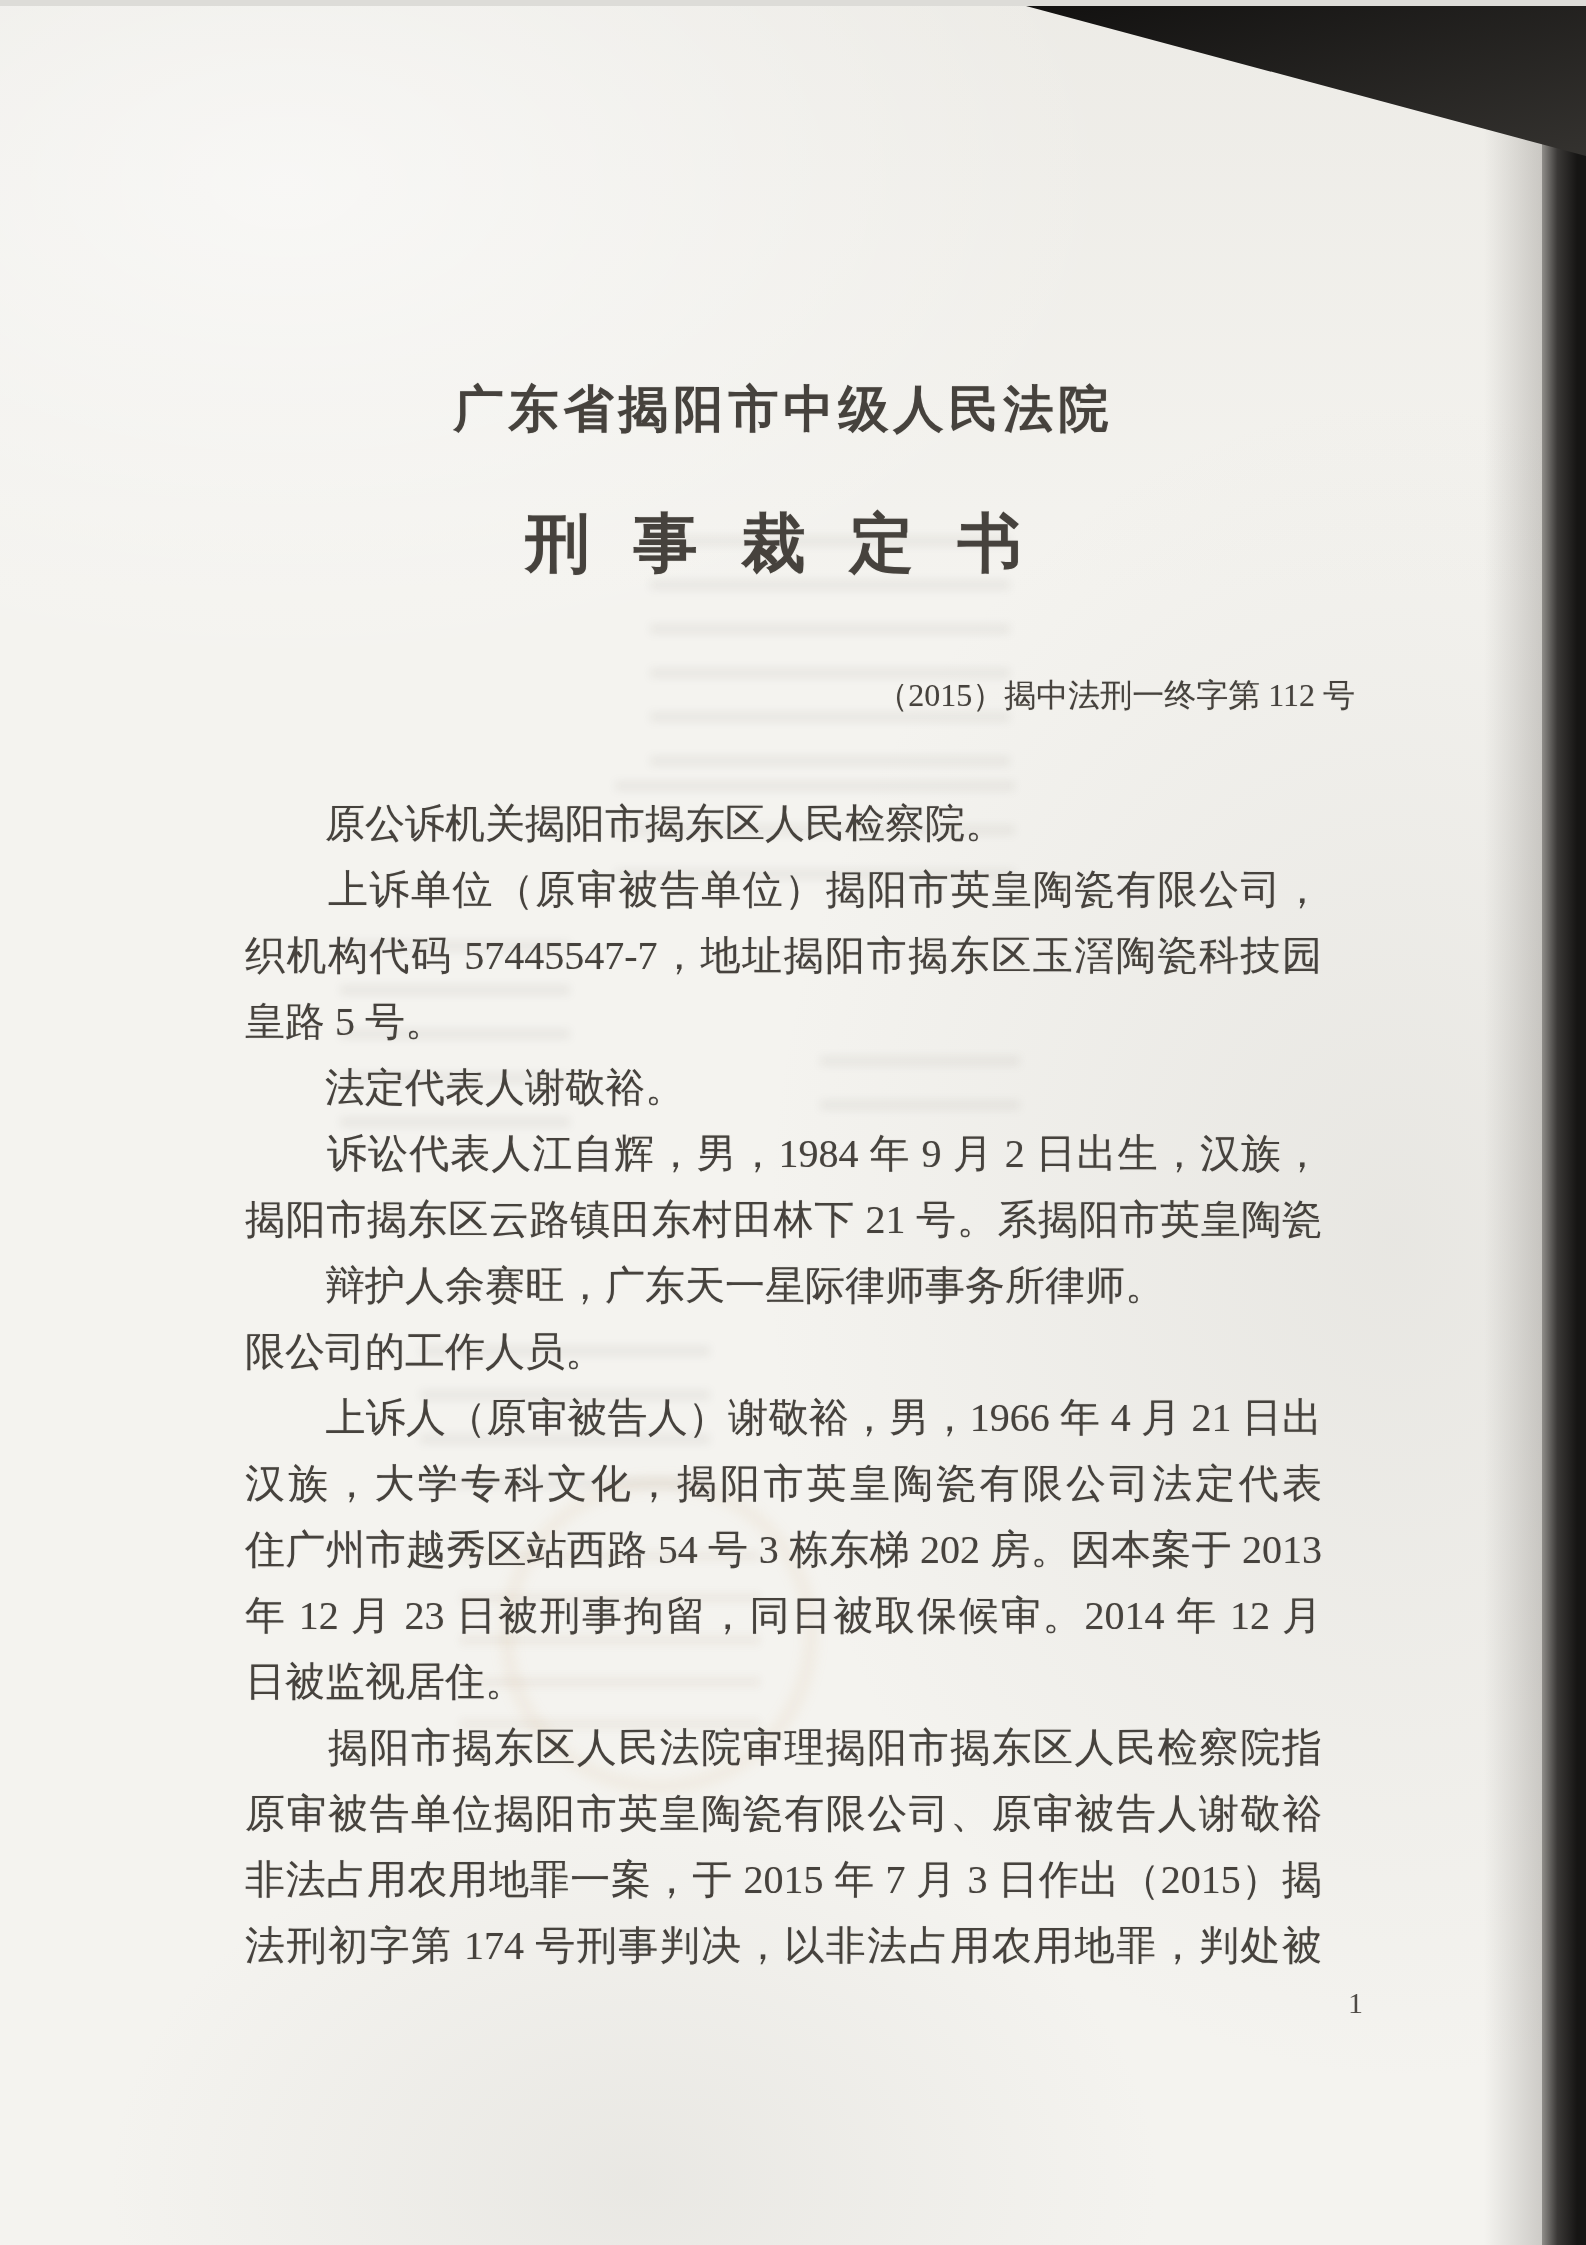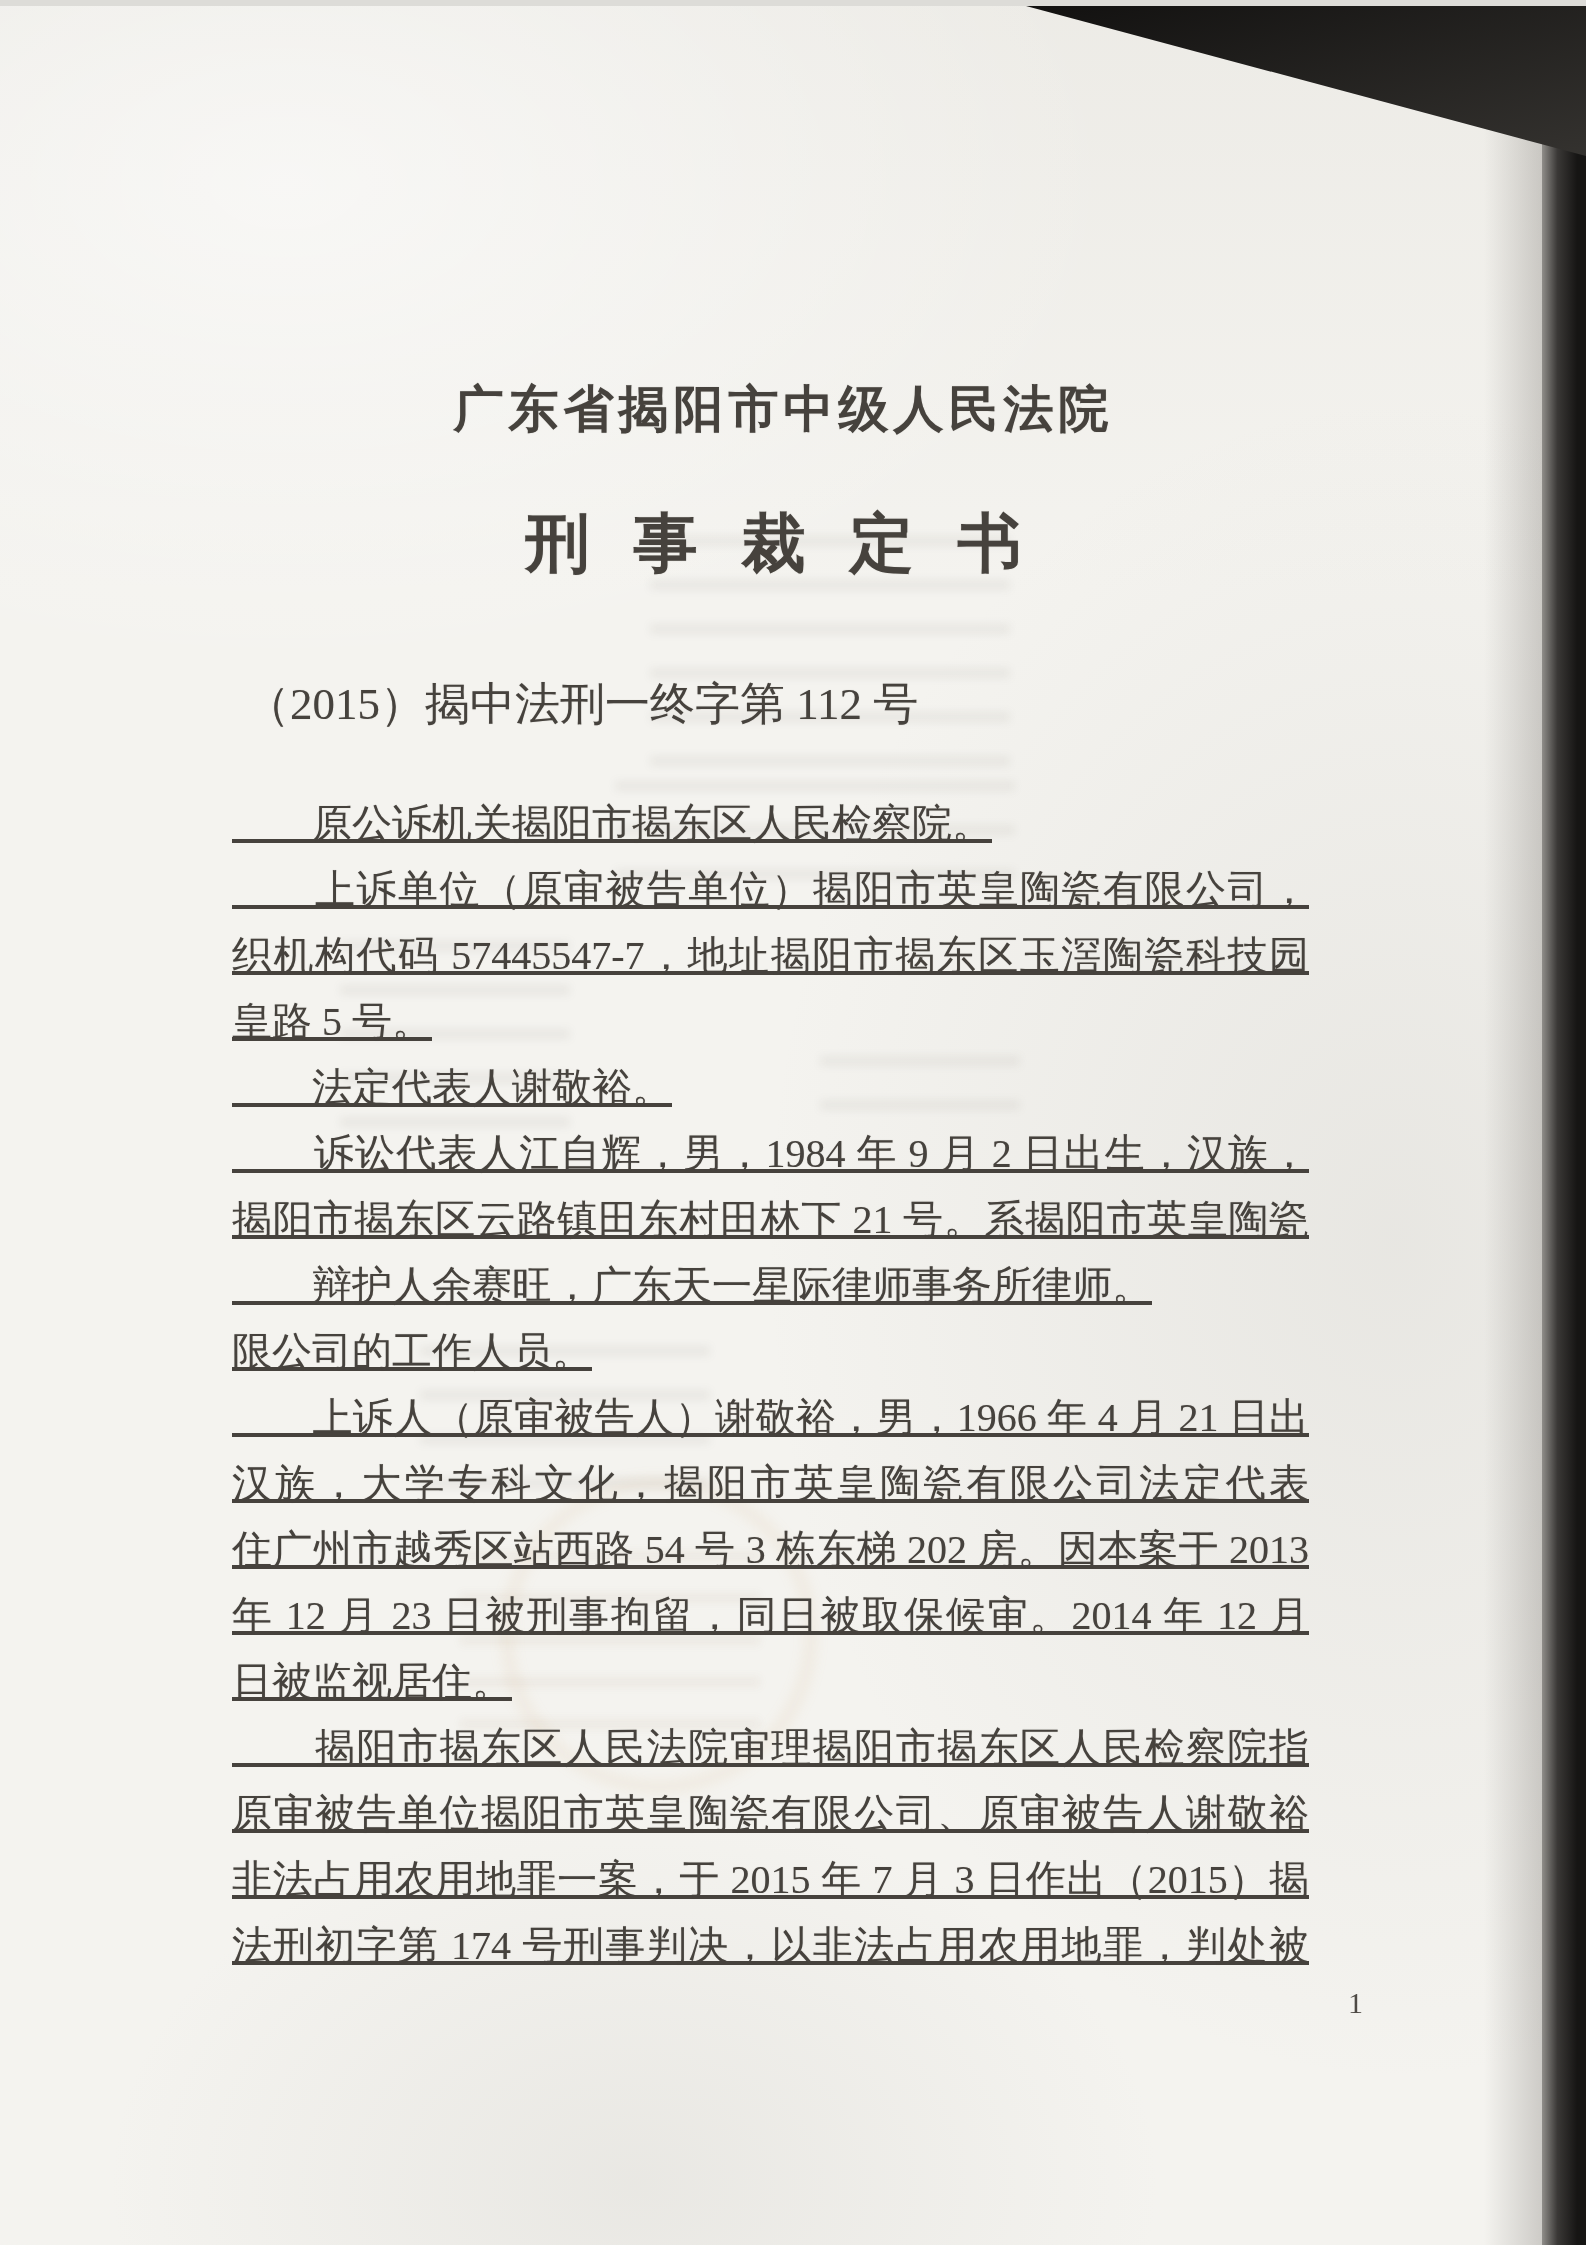--- a/index.html
+++ b/index.html
@@ -73,25 +73,25 @@
     text-shadow: 0 0 1px rgba(70,66,61,0.35);
   }
   .doctype {
     position: absolute; top: 494px; left: 242px; width: 1077px; margin: 0;
     font-size: 64px; font-weight: 700; letter-spacing: 14px;
     text-align: center; white-space: nowrap;
     text-shadow: 0 0 1px rgba(70,66,61,0.35);
   }
   .caseno {
     position: absolute; top: 668px; left: 245px; width: 1110px;
-    font-size: 45px; text-align: left; white-space: nowrap;
+    font-size: 32px; text-align: right; white-space: nowrap;
     text-shadow: 0 0 1px rgba(70,66,61,0.3);
   }
   .docbody {
-    position: absolute; top: 785px; left: 232px; width: 1077px; text-decoration: underline;
+    position: absolute; top: 785px; left: 245px; width: 1077px;
   }
   .line {
     font-size: 40px; height: 66px; line-height: 66px;
     white-space: nowrap;
     text-shadow: 0 0 1px rgba(70,66,61,0.3);
   }
   .line.j {
     white-space: normal;
     text-align: justify;
     text-align-last: justify;

